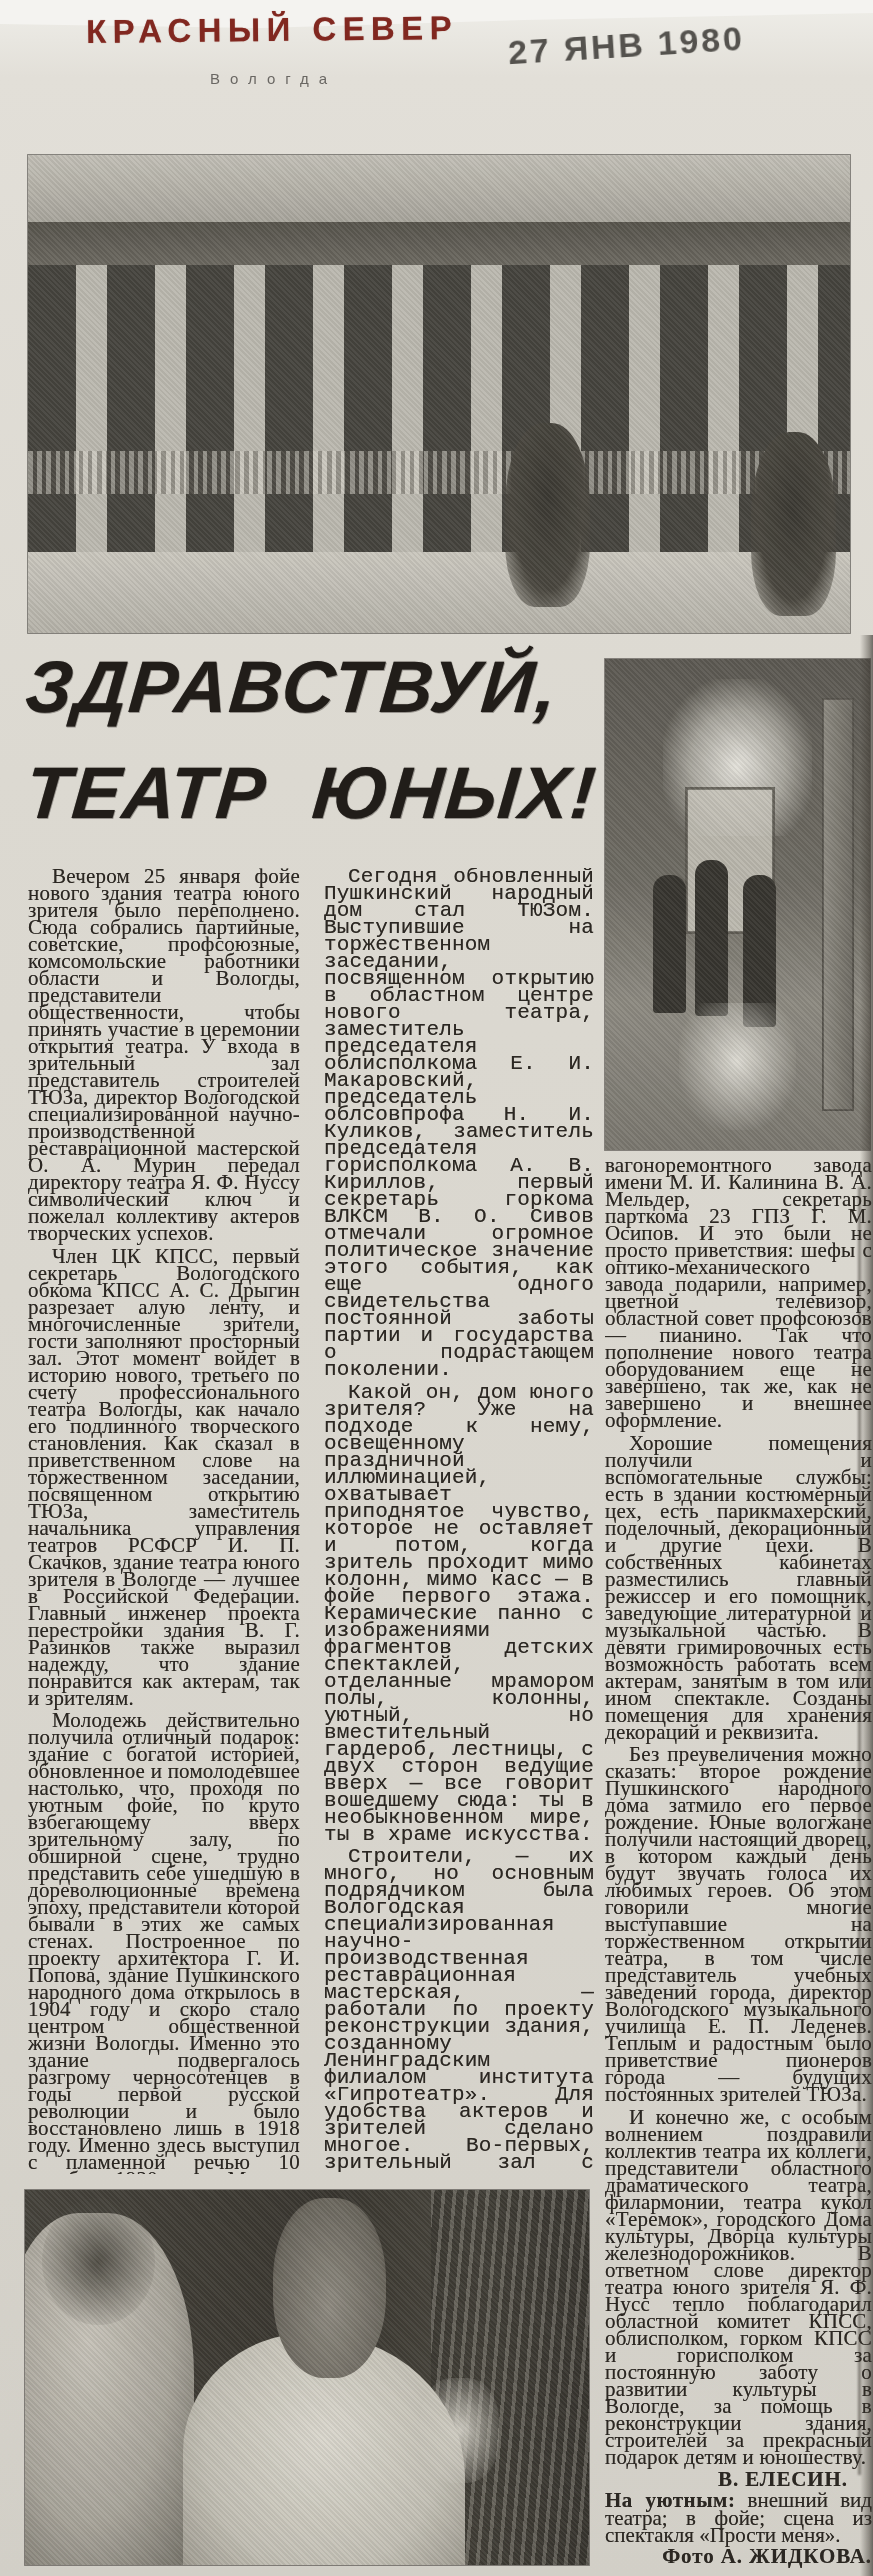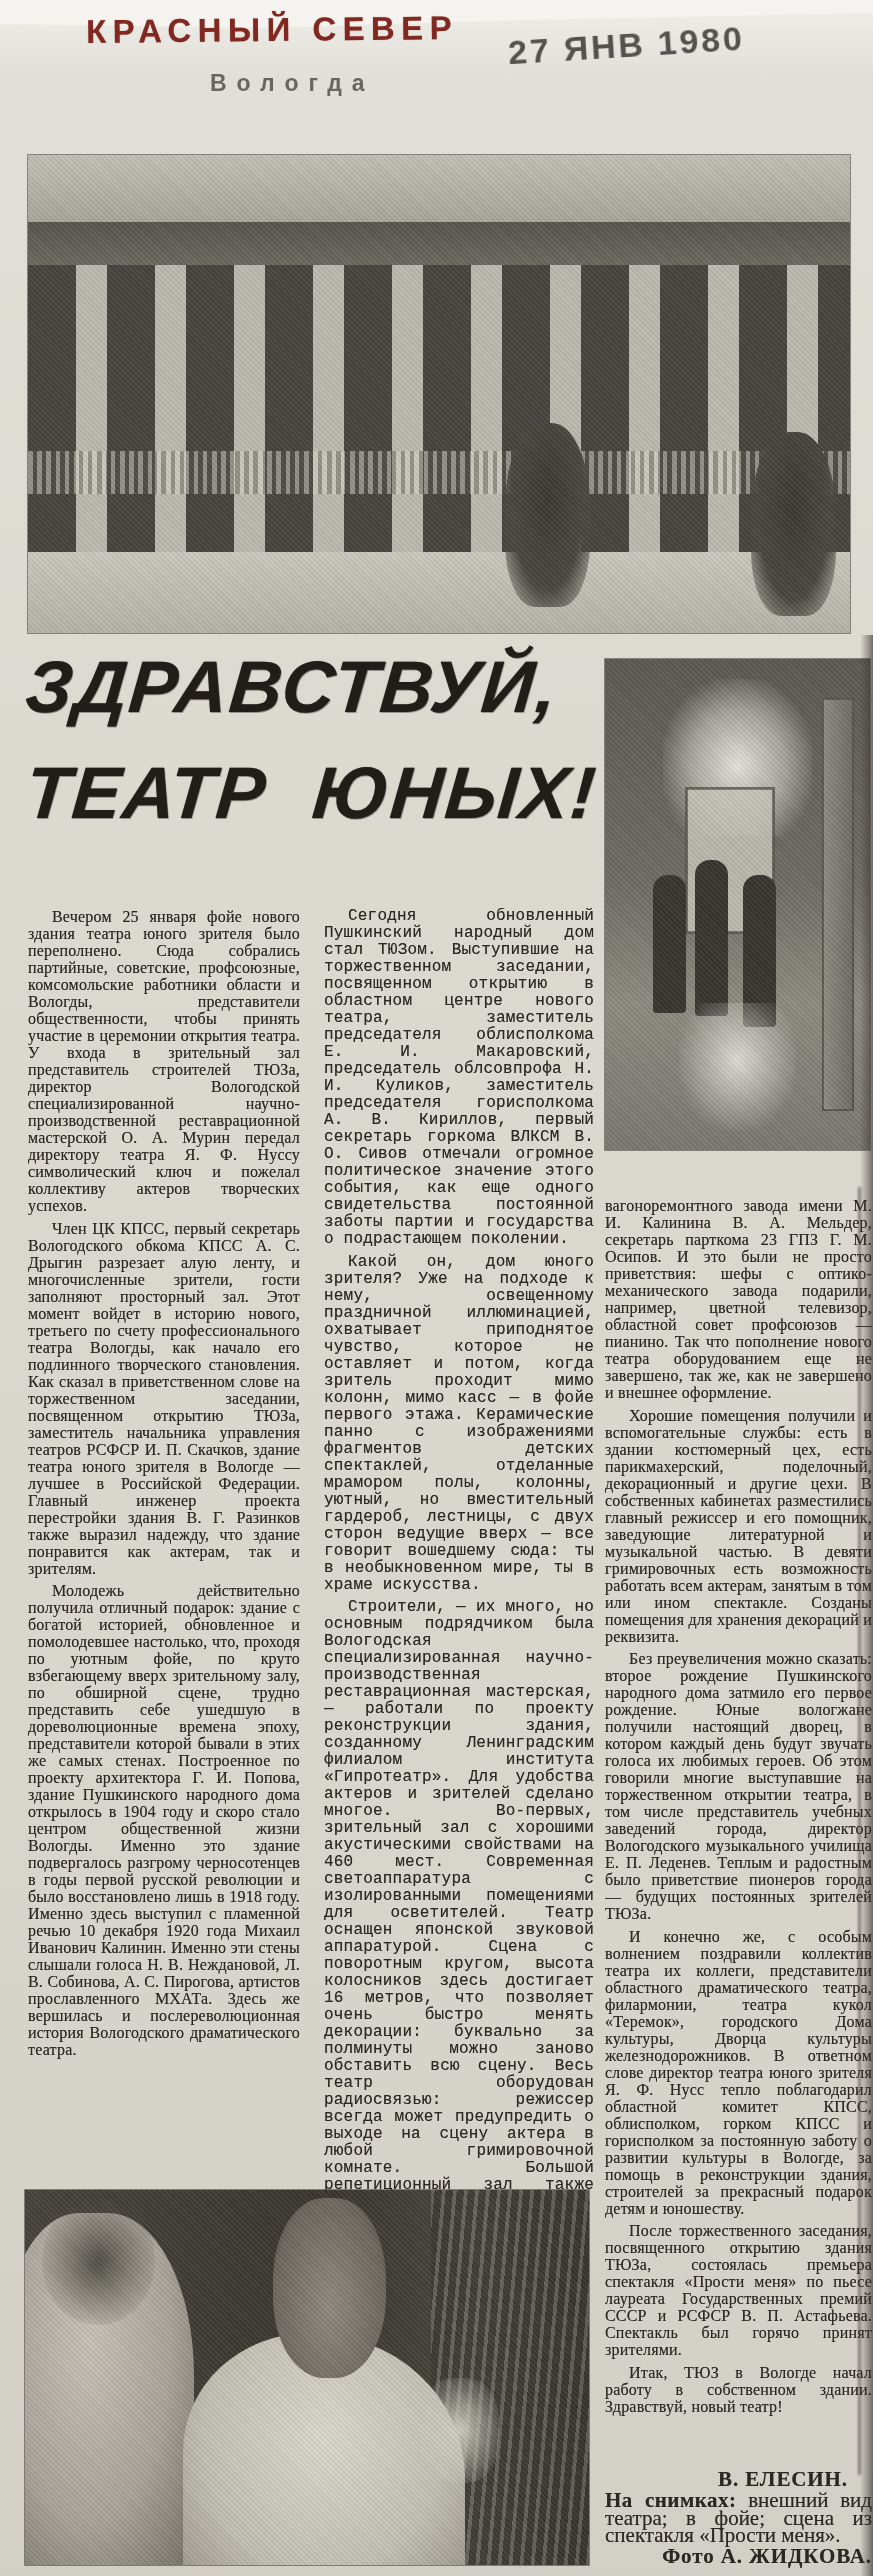--- a/index.html
+++ b/index.html
@@ -11,21 +11,21 @@
         clip-path:polygon(0 0,873px 0,873px 13px,60% 20px,30% 28px,0 24px);}
   .fold-shadow{position:absolute;right:0;top:635px;width:13px;height:1941px;
         background:linear-gradient(90deg,rgba(60,55,48,0) 0%,rgba(60,55,48,.45) 70%,rgba(35,32,27,.6) 100%);}
   .rule-right{position:absolute;left:858px;top:1187px;width:2.8px;height:1288px;background:rgba(55,50,44,.5);filter:blur(0.9px);}
 
   
   .m-title{position:absolute;left:86px;top:11px;font-family:"Liberation Sans",sans-serif;
         font-weight:bold;font-size:33px;letter-spacing:6.4px;color:rgba(123,30,22,.88);
         text-shadow:0 0 0.9px rgba(123,30,22,.6);transform:rotate(-.6deg);}
   .m-city{position:absolute;left:210px;top:70px;font-family:"Liberation Sans",sans-serif;
-        font-weight:bold;font-size:23px;letter-spacing:10px;color:rgba(58,56,52,.72);filter:blur(0.4px);}
+        font-weight:normal;font-size:15px;letter-spacing:10px;color:rgba(58,56,52,.72);filter:blur(0.4px);}
   .m-date{position:absolute;left:508px;top:26px;font-family:"Liberation Sans",sans-serif;
         font-weight:bold;font-size:34px;letter-spacing:2.8px;color:rgba(52,50,46,.82);
         transform:rotate(-3.5deg);filter:blur(0.4px);}
 
   
   .photo{position:absolute;overflow:hidden;box-shadow:0 0 0 0.9px rgba(40,37,32,.55);}
   .photo:after{content:"";position:absolute;inset:0;
         background:repeating-linear-gradient(45deg,rgba(255,255,255,.05) 0 1.8px,rgba(0,0,0,.05) 1.8px 3.7px);}
   
   #ph-building{left:28px;top:155px;width:822px;height:478px;background:#9a978e;}
@@ -67,23 +67,23 @@
         background:radial-gradient(ellipse at 50% 50%,#cfccc2 0%,rgba(160,157,148,0) 85%);}
 
   
   .headline{position:absolute;left:26px;width:570px;font-family:"Liberation Sans",sans-serif;
         font-weight:bold;font-style:italic;font-size:73px;line-height:1;color:#211d19;
         transform:skewX(-5deg);letter-spacing:1.8px;white-space:nowrap;
         text-shadow:0.9px 0.9px 0 rgba(33,29,25,.35), 0 0 0.9px rgba(33,29,25,.5);}
   #hl1{top:650px;} #hl2{top:756px;word-spacing:24px;}
 
   
-  .col{position:absolute;text-align:justify;font-size:16px;line-height:17px;
+  .col{position:absolute;text-align:justify;font-size:21px;line-height:17px;
         letter-spacing:0.2px;color:#2b2722;overflow:hidden;
-        text-shadow:0 0 0.5px rgba(43,39,34,.55);margin-top:40px;}
+        text-shadow:0 0 0.5px rgba(43,39,34,.55);}
   .col p{margin:0 0 5.5px 0;text-indent:24px;}
   .col p.noindent{text-indent:0;}
   #col1{left:28px;top:868px;width:272px;height:1306px;}
   #col2{left:324px;top:868px;width:270px;height:1306px;font-family:Liberation Mono, monospace;}
   #col3{left:605px;top:1157px;width:267px;height:1314px;}
   .sigblock{position:absolute;left:605px;top:2471px;width:267px;font-size:21px;line-height:17.5px;
         color:#2b2722;text-shadow:0 0 0.5px rgba(43,39,34,.55);}
   .sig{text-align:right;font-weight:bold;padding-right:24px;margin:0 0 3.7px 0;letter-spacing:0.9px;}
   .caption{margin:0;text-align:justify;}
   .caption b{letter-spacing:0.5px;}
@@ -141,20 +141,20 @@
     <div class="s-streaks"></div>
     <div class="s-woman"></div>
     <div class="s-woman-hair"></div>
     <div class="s-shirt"></div>
     <div class="s-head"></div>
     <div class="s-hand"></div>
   </div>
 
   <div class="sigblock">
     <p class="sig">В. ЕЛЕСИН.</p>
-    <p class="caption"><b>На снимках:</b><span> внешний вид театра; в фойе; сцена из спектакля «Прости меня».</span></p>
+    <p class="caption"><b>На уютным:</b><span> внешний вид театра; в фойе; сцена из спектакля «Прости меня».</span></p>
     <p class="credit">Фото А. ЖИДКОВА.</p>
   </div>
 
   <div class="fold-shadow"></div>
   <div class="rule-right"></div>
 </div>
 
 
 </body></html>

